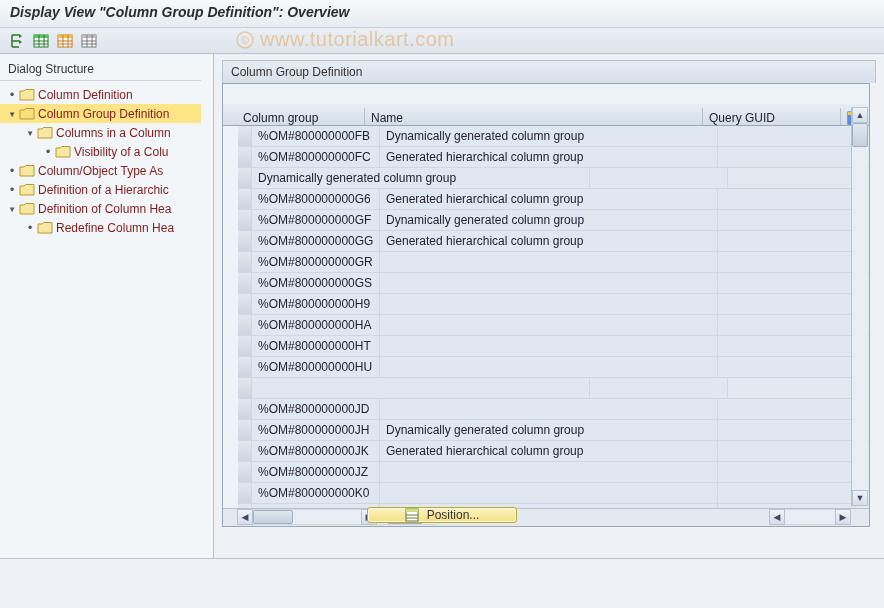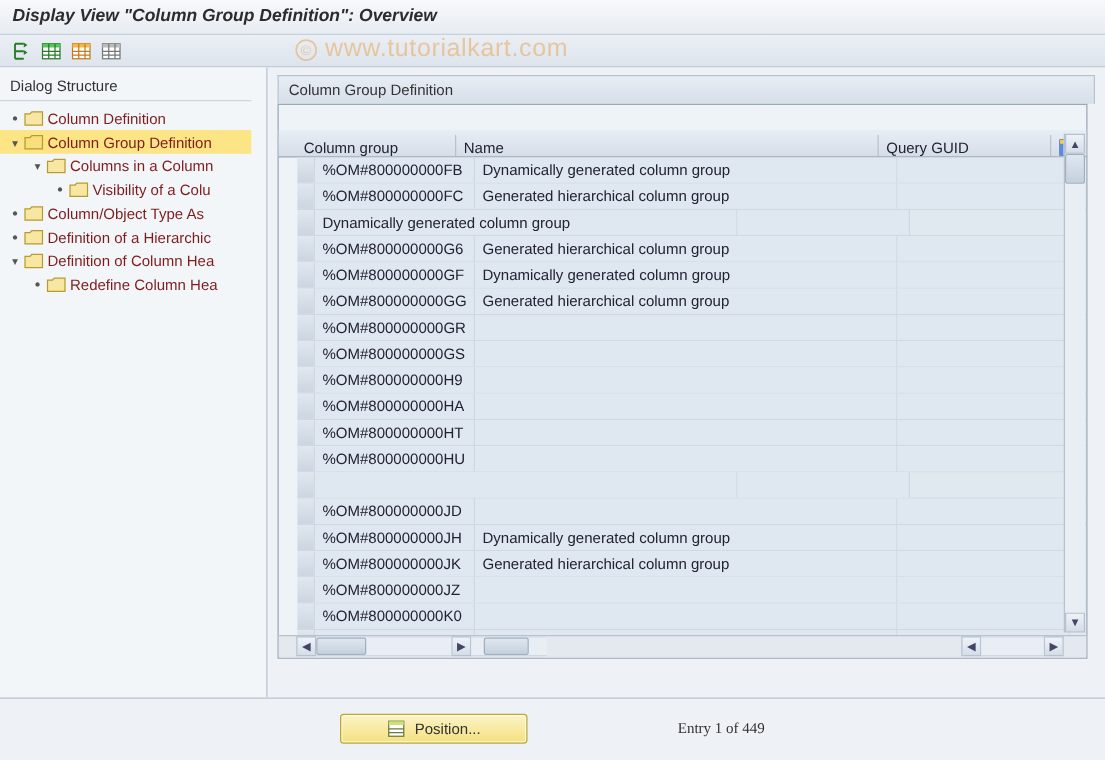--- a/index.html
+++ b/index.html
@@ -181,20 +181,21 @@
 
   .footer {
     height: 48px;
     border-top: 1px solid #b8c2cf;
     background: #eef2f6;
     display:flex;
     align-items:center;
     justify-content:center;
     gap: 120px;
     position: relative;
+    flex-direction: column;
   }
   .pos-btn {
     width: 150px; height: 24px;
     background: linear-gradient(to bottom, #fbf3c7, #f5e17e);
     border: 1px solid #b8a93a;
     border-radius: 3px;
     display:flex; align-items:center; justify-content:center;
     gap: 8px;
     font-size: 12px; color:#333;
     cursor: pointer;

